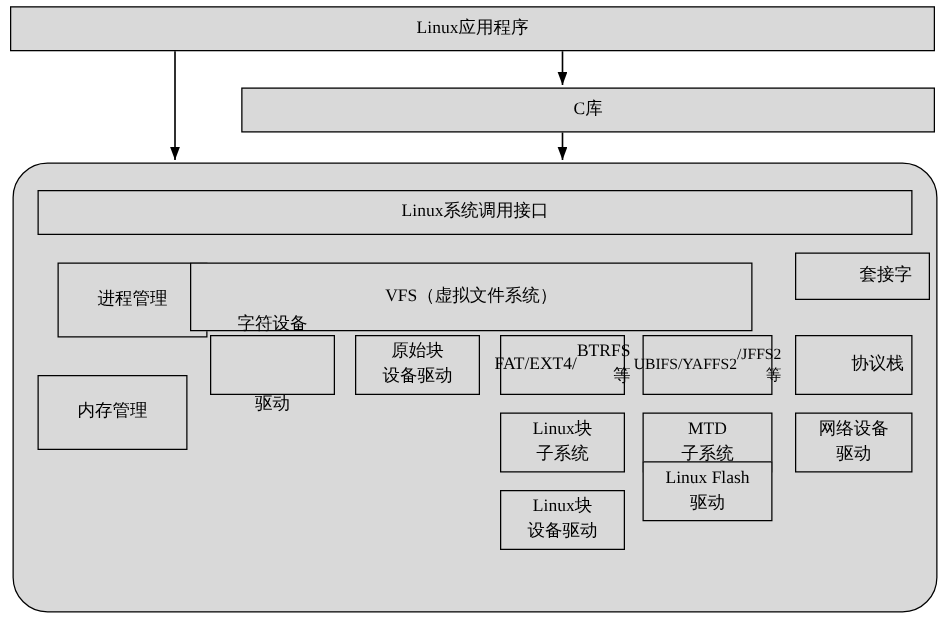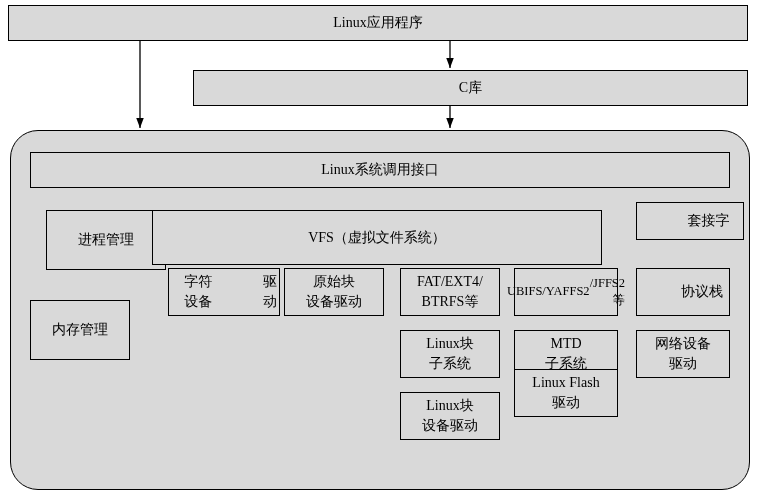--- a/index.html
+++ b/index.html
@@ -54,41 +54,41 @@
 
 <div class="kernel-container"></div>
 
 <div class="box" style="left:30px; top:152px; width:700px; height:36px;">
   <span>Linux系统调用接口</span>
 </div>
 
 <div class="box" style="left:30px; top:210px; width:120px; height:60px;margin-left:16px;">
   <span>进程管理</span>
 </div>
-<div class="box" style="left:30px; top:300px; width:100px; height:60px;">
+<div class="box" style="left:30px; top:300px; width:120px; height:60px;">
   <span>内存管理</span>
 </div>
 
 <div class="box" style="left:152px; top:210px; width:450px; height:55px;">
   <span>VFS（虚拟文件系统）</span>
 </div>
 
 <div class="box" style="left:636px; top:202px; width:108px; height:38px;padding-left:39px;">
   <span>套接字</span>
 </div>
 
-<div class="box" style="left:168px; top:268px; width:112px; height:48px; flex-direction:row;gap:44px;">
+<div class="box" style="left:168px; top:268px; width:100px; height:48px; flex-direction:column;gap:44px;">
   <span>字符设备</span>
   <span>驱动</span>
 </div>
 <div class="box" style="left:284px; top:268px; width:100px; height:48px; flex-direction:column;">
   <span>原始块</span>
   <span>设备驱动</span>
 </div>
-<div class="box" style="left:400px; top:268px; width:100px; height:48px; flex-direction:column;">
+<div class="box" style="left:400px; top:268px; width:100px; height:48px; flex-direction:row;">
   <span>FAT/EXT4/</span>
   <span>BTRFS等</span>
 </div>
 <div class="box" style="left:514px; top:268px; width:104px; height:48px; flex-direction:row; font-size:12.5px;">
   <span>UBIFS/YAFFS2</span>
   <span>/JFFS2等</span>
 </div>
 <div class="box" style="left:636px; top:268px; width:94px; height:48px;padding-left:40px;">
   <span>协议栈</span>
 </div>

